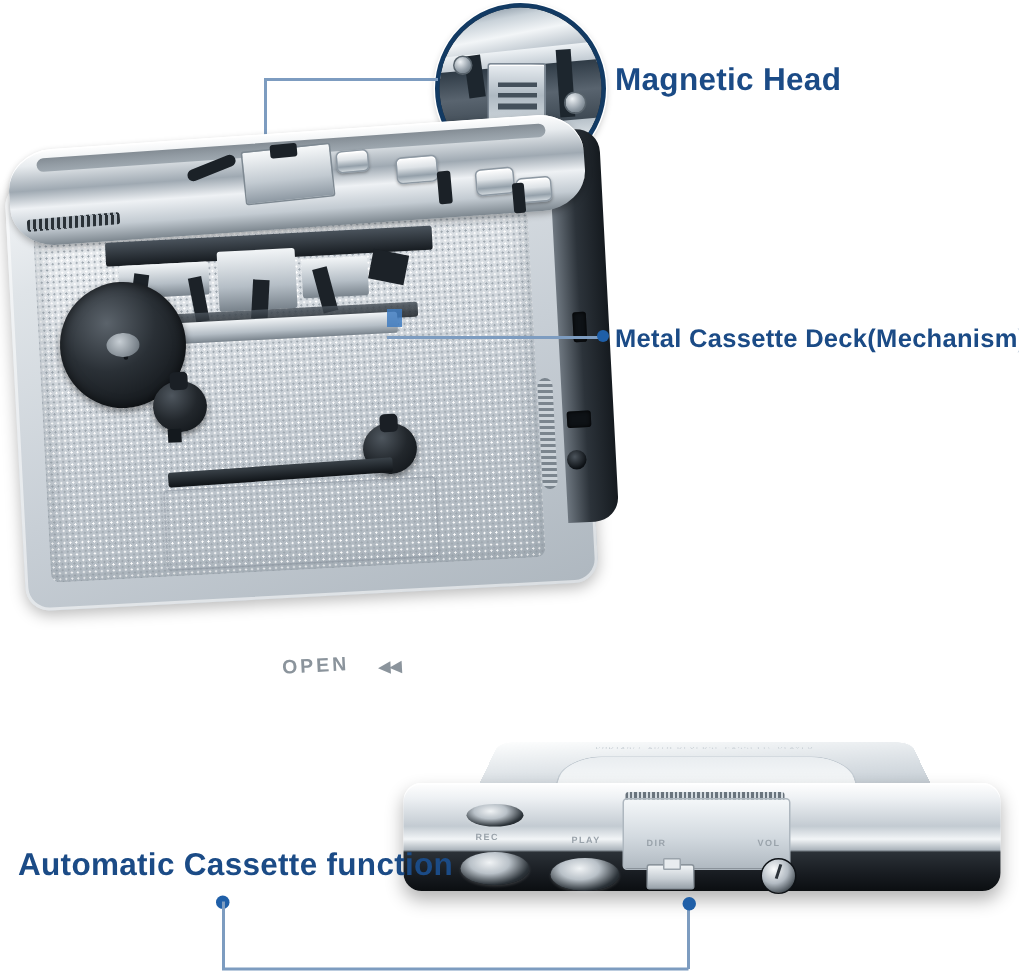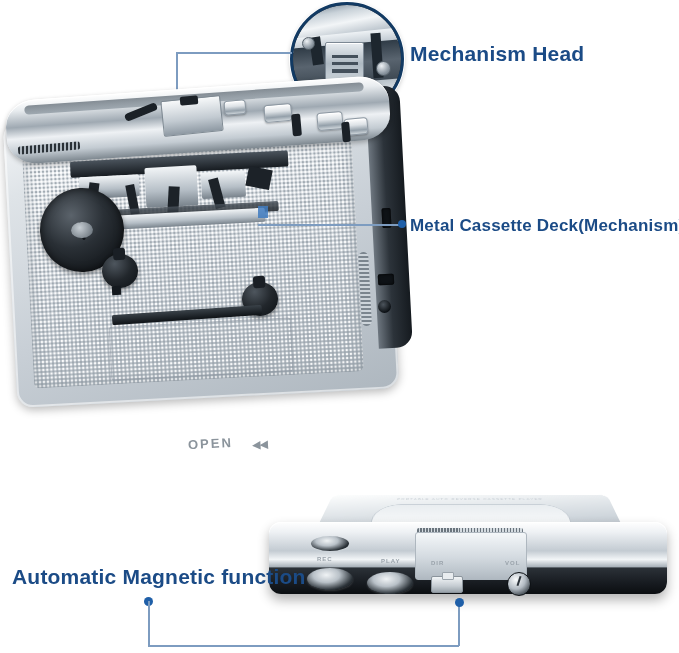--- a/index.html
+++ b/index.html
@@ -284,21 +284,21 @@
       </div>
       <div class="mg-screw sA"></div>
       <div class="mg-screw sB"></div>
     </div>
   </div>
 
   <div class="leader h abs" style="left:176px;top:52px;width:116px;"></div>
   <div class="leader v abs" style="left:176px;top:52px;height:167px;"></div>
   <div class="dot abs" style="left:172px;top:214px;width:9px;height:9px;"></div>
 
-  <div class="callout-label" id="label-magnetic-head">Mechanism Head</div>
+  <div class="callout-label" id="label-magnetic-head">Magnetic Head</div>
 
   <div class="abs" id="device-top">
 
     <div class="dev-body"></div>
     <div class="dev-right-edge"></div>
     <div class="shell"></div>
 
     <div class="top-rail"></div>
     <div class="rail-groove"></div>
 
@@ -376,15 +376,15 @@
     <div class="bd-port-label" style="left:176px;top:112px;">DIR</div>
     <div class="bd-port-label" style="left:250px;top:112px;">VOL</div>
   </div>
 
   <div class="dot abs" style="left:144px;top:597px;width:9px;height:9px;"></div>
   <div class="leader v abs" style="left:148px;top:601px;height:45px;"></div>
   <div class="leader h abs" style="left:148px;top:645px;width:311px;"></div>
   <div class="leader v abs" style="left:458px;top:603px;height:43px;"></div>
   <div class="dot abs" style="left:455px;top:598px;width:9px;height:9px;"></div>
 
-  <div class="callout-label" id="label-auto-reverse">Automatic Magnetic function</div>
+  <div class="callout-label" id="label-auto-reverse">Automatic Cassette function</div>
 
 </div>
 
 </body></html>

